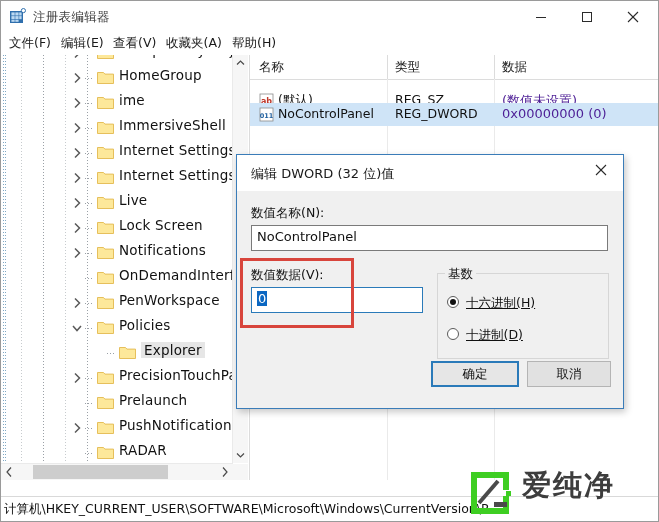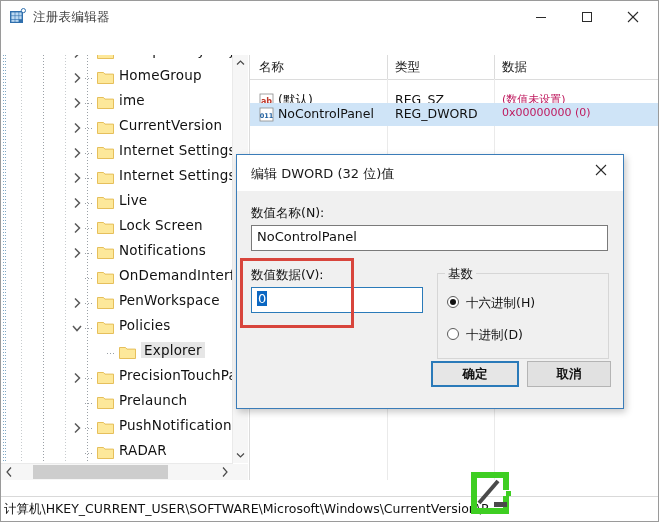--- a/index.html
+++ b/index.html
@@ -72,21 +72,21 @@
   .list-pane{position:absolute;left:249px;top:0px;width:408px;height:425px;background:#ffffff;}
   .lhead{position:absolute;left:0;top:0;width:408px;height:24px;background:#ffffff;
      border-bottom:1px solid #dcdcdc;}
   .lhead .col{position:absolute;top:4px;font-size:12.5px;color:#1a1a1a;}
   .lhead .sep{position:absolute;top:0;width:1px;height:24px;background:#dcdcdc;}
   .lrow{position:absolute;left:0;width:408px;height:23px;}
   .lrow.sel{background:#cfe4f7;}
   .lrow .vicon{position:absolute;left:9px;top:4px;width:15px;height:15px;}
   .lrow .c-name{position:absolute;left:28px;top:3px;font-size:12.5px;color:#111;}
   .lrow .c-type{position:absolute;left:145px;top:3px;font-size:12.5px;color:#111;}
-  .lrow .c-data{position:absolute;left:252px;top:3px;font-size:11px;color:#be185d;}
+  .lrow .c-data{position:absolute;left:252px;top:3px;font-size:13px;color:#4c1d95;}
   .lsep{position:absolute;top:24px;width:1px;height:401px;background:#eaeaea;}
 
   
   .statusbar{position:absolute;left:1px;bottom:1px;width:657px;height:24px;background:#ffffff;
      border-top:1px solid #d9d9d9;overflow:hidden;}
   .statusbar .stext{position:absolute;left:3px;top:4px;font-size:12.5px;color:#111;white-space:nowrap;}
 
   
   .dialog{position:absolute;left:236px;top:154px;width:386px;height:253px;
      background:#f0f0f0;border:1px solid #3a7cb8;box-shadow:2px 3px 7px rgba(0,0,0,.22);text-align:center;}
@@ -99,24 +99,24 @@
   .dlg-input{position:absolute;background:#ffffff;border:1px solid #7a7a7a;box-sizing:border-box;}
   .dlg-input .ival{position:absolute;left:5px;top:3px;font-size:13px;color:#111;}
   .sel-text{background:#0b67c2;color:#ffffff;padding:0 1px;}
 
   .group{position:absolute;border:1px solid #d6d6d6;box-sizing:border-box;background:transparent;}
   .group-title{position:absolute;font-size:12.5px;color:#111;background:#f0f0f0;padding:0 3px;}
   .radio{position:absolute;}
   .radio .ring{position:absolute;left:0;top:1px;width:12px;height:12px;border:1px solid #5a5a5a;
      border-radius:50%;background:#fff;box-sizing:border-box;}
   .radio .dot{position:absolute;left:3px;top:4px;width:6px;height:6px;border-radius:50%;background:#111;}
-  .radio .rlbl{position:absolute;left:19px;top:0px;font-size:12.5px;color:#111;white-space:nowrap;}
+  .radio .rlbl{position:absolute;left:19px;top:0px;font-size:12.5px;color:#111;white-space:nowrap;text-decoration:underline;}
 
   .dbtn{position:absolute;height:26px;background:#e1e1e1;border:1px solid #b4b4b4;box-sizing:border-box;
-     font-size:12.5px;color:#111;display:flex;align-items:center;justify-content:center;cursor:default;font-weight:bold;}
+     font-size:12.5px;color:#111;display:flex;align-items:center;justify-content:center;cursor:default;}
   .dbtn.primary{border:2px solid #2a7ab9;background:#e6e6e6;}
 
   .redbox{position:absolute;border:3px solid #d8453c;box-sizing:border-box;}
 
   
   .watermark{position:absolute;left:466px;top:467px;width:190px;height:54px;}
   .wm-logo{position:absolute;left:0;top:2px;width:48px;height:48px;}
   .wm-cn{position:absolute;left:56px;top:1px;font-size:29px;font-weight:bold;color:#3d3d3d;
      letter-spacing:2px;line-height:34px;white-space:nowrap;}
   .wm-url{position:absolute;left:58px;top:38px;font-size:10px;font-weight:bold;color:#5f9e3a;
@@ -154,20 +154,27 @@
         </svg>
    </div>
    <div class="wbtn wbtn-close">
      <svg width="13" height="13" viewBox="0 0 13 13">
           <line x1="1.5" y1="1.5" x2="11.5" y2="11.5" stroke="#2b2b2b" stroke-width="1.1"></line>
           <line x1="11.5" y1="1.5" x2="1.5" y2="11.5" stroke="#2b2b2b" stroke-width="1.1"></line>
         </svg>
    </div>
  </div>
 
+ <div class="menubar">
+   <div class="menu-item" style="left:8px">文件(F)</div>
+   <div class="menu-item" style="left:60px">编辑(E)</div>
+   <div class="menu-item" style="left:112px">查看(V)</div>
+   <div class="menu-item" style="left:165px">收藏夹(A)</div>
+   <div class="menu-item" style="left:231px">帮助(H)</div>
+ </div>
 
  <div class="content">
 
    <div class="tree-pane">
      <div class="tree-clip">
        <div class="guides">
          <div class="guide blue" style="left:2px"></div>
          <div class="guide blue" style="left:4px"></div>
          <div class="guide soft" style="left:20px"></div>
          <div class="guide" style="left:42px"></div>
@@ -205,21 +212,21 @@
               <span class="tlabel" style="left: 118px;">ime</span>
             </div>
             <div class="tnode" style="top: 61px;">
               <svg class="chev" viewBox="0 0 12 12" style="left: 70px;">
                 <path d="M4 1.5 L8.5 6 L4 10.5" fill="none" stroke="#5a5a5a" stroke-width="1.5"></path>
               </svg>
               <span class="dash" style="left: 84px;"></span>
               <svg class="folder" viewBox="0 0 17 14" style="left: 96px;">
                 <path d="M0.5 1.5 h6 l1.4 1.6 h8.6 v9.4 h-16 z" fill="#fde89a" stroke="#e3b94e" stroke-width="0.9"></path>
               </svg>
-              <span class="tlabel" style="left: 118px;">CurrentVersion</span>
+              <span class="tlabel" style="left: 118px;">ImmersiveShell</span>
             </div>
             <div class="tnode" style="top: 86px;">
               <svg class="chev" viewBox="0 0 12 12" style="left: 70px;">
                 <path d="M4 1.5 L8.5 6 L4 10.5" fill="none" stroke="#5a5a5a" stroke-width="1.5"></path>
               </svg>
               <span class="dash" style="left: 84px;"></span>
               <svg class="folder" viewBox="0 0 17 14" style="left: 96px;">
                 <path d="M0.5 1.5 h6 l1.4 1.6 h8.6 v9.4 h-16 z" fill="#fde89a" stroke="#e3b94e" stroke-width="0.9"></path>
               </svg>
               <span class="tlabel" style="left: 118px;">Internet Settings</span>
@@ -446,14 +453,15 @@
 
  <div class="redbox" style="left: 240px; top: 258px; width: 114px; height: 70px; border-color: rgb(216, 69, 60);"></div>
 
  <div class="watermark">
    <svg class="wm-logo" viewBox="0 0 48 48">
      <path d="M8 6 H40 V18 M40 30 V42 H8 V6" fill="none" stroke="#3ece22" stroke-width="6" stroke-linecap="square"></path>
      <line x1="13" y1="34" x2="32" y2="12" stroke="#4a4a4a" stroke-width="4"></line>
      <rect x="28" y="33" width="13" height="5" fill="#4a4a4a"></rect>
      <rect x="40" y="22" width="5" height="5" fill="#3ece22"></rect>
    </svg>
+   <div class="wm-cn">爱纯净</div>
  </div>
 </div>
 
 </body></html>

